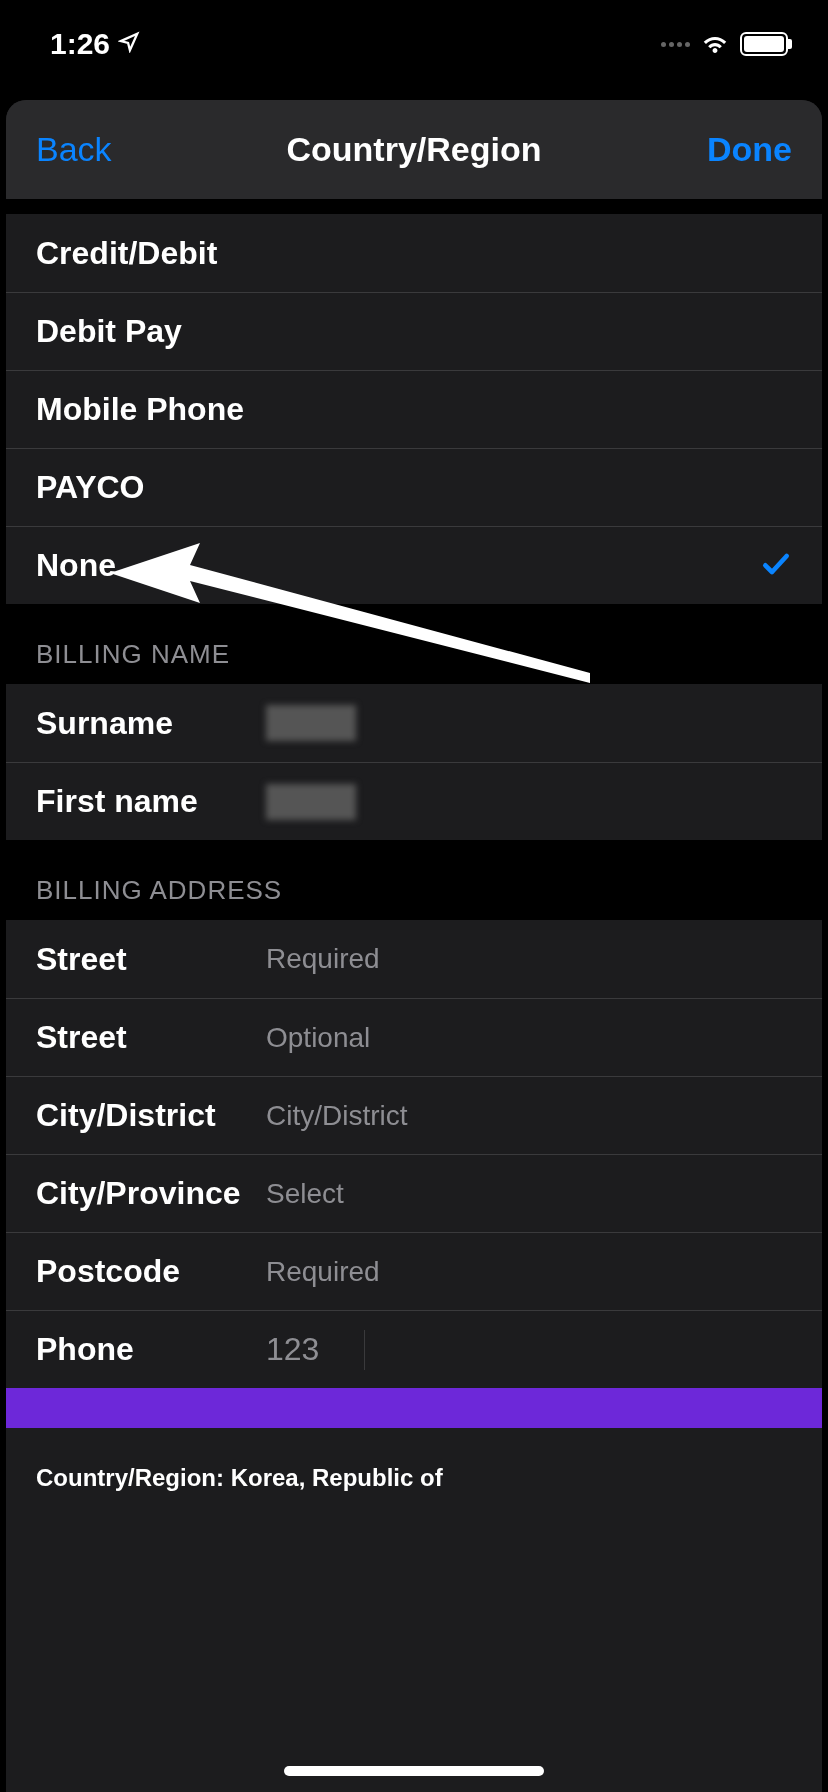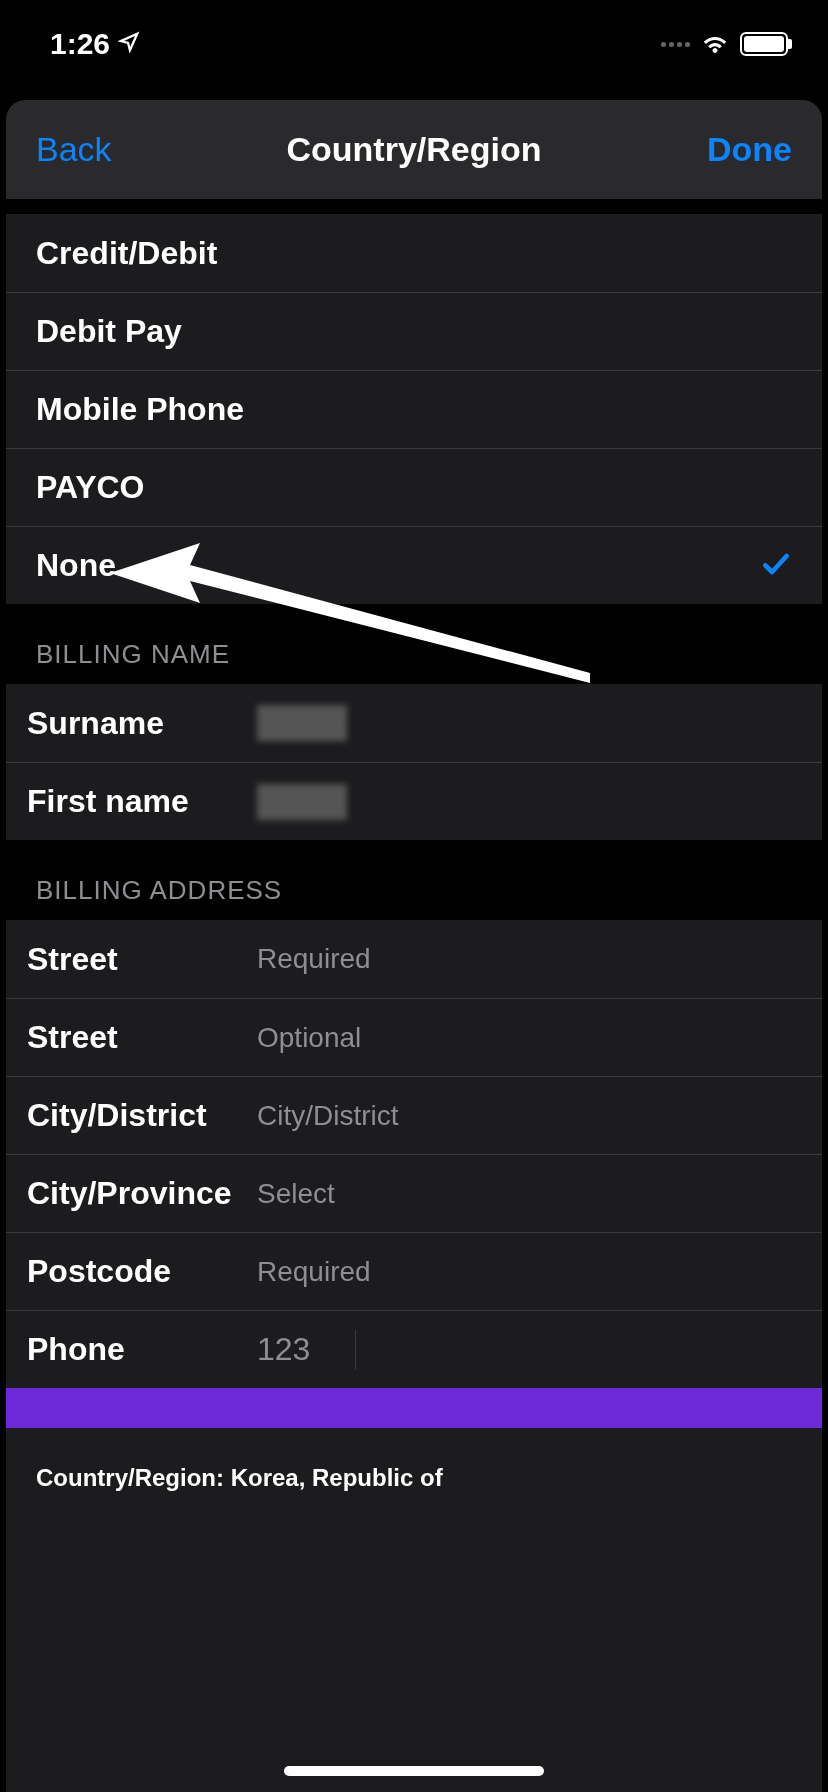--- a/index.html
+++ b/index.html
@@ -162,21 +162,21 @@
   .section-header-label {
     font-size: 26px;
     font-weight: 400;
     color: #8e8e93;
     letter-spacing: 1px;
   }
   .form-row {
     height: 78px;
     display: flex;
     align-items: center;
-    padding-left: 21px;
+    padding-left: 30px;
     padding-right: 30px;
     background: #1c1c1e;
   }
   .form-row + .form-row {
     border-top: 1px solid #3a3a3c;
   }
   .form-label {
     font-size: 32px;
     font-weight: 600;
     color: #ffffff;

